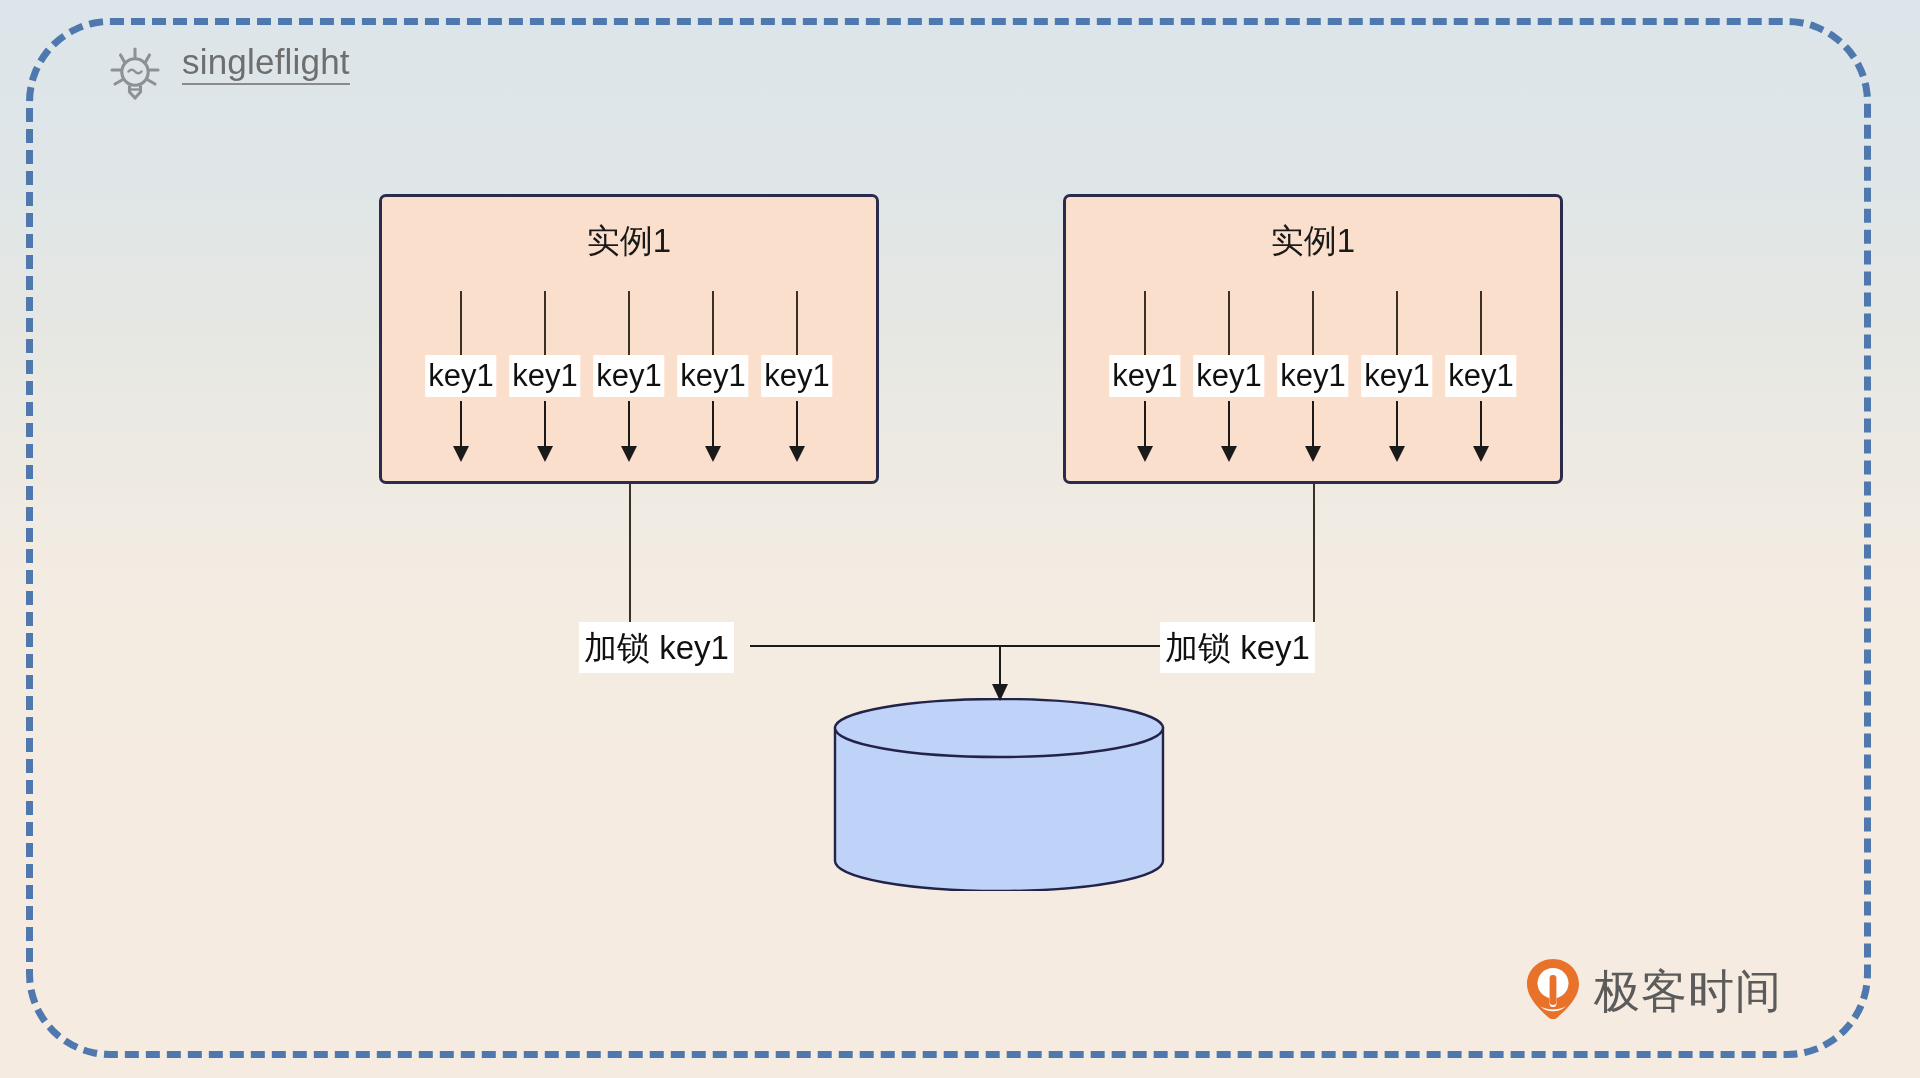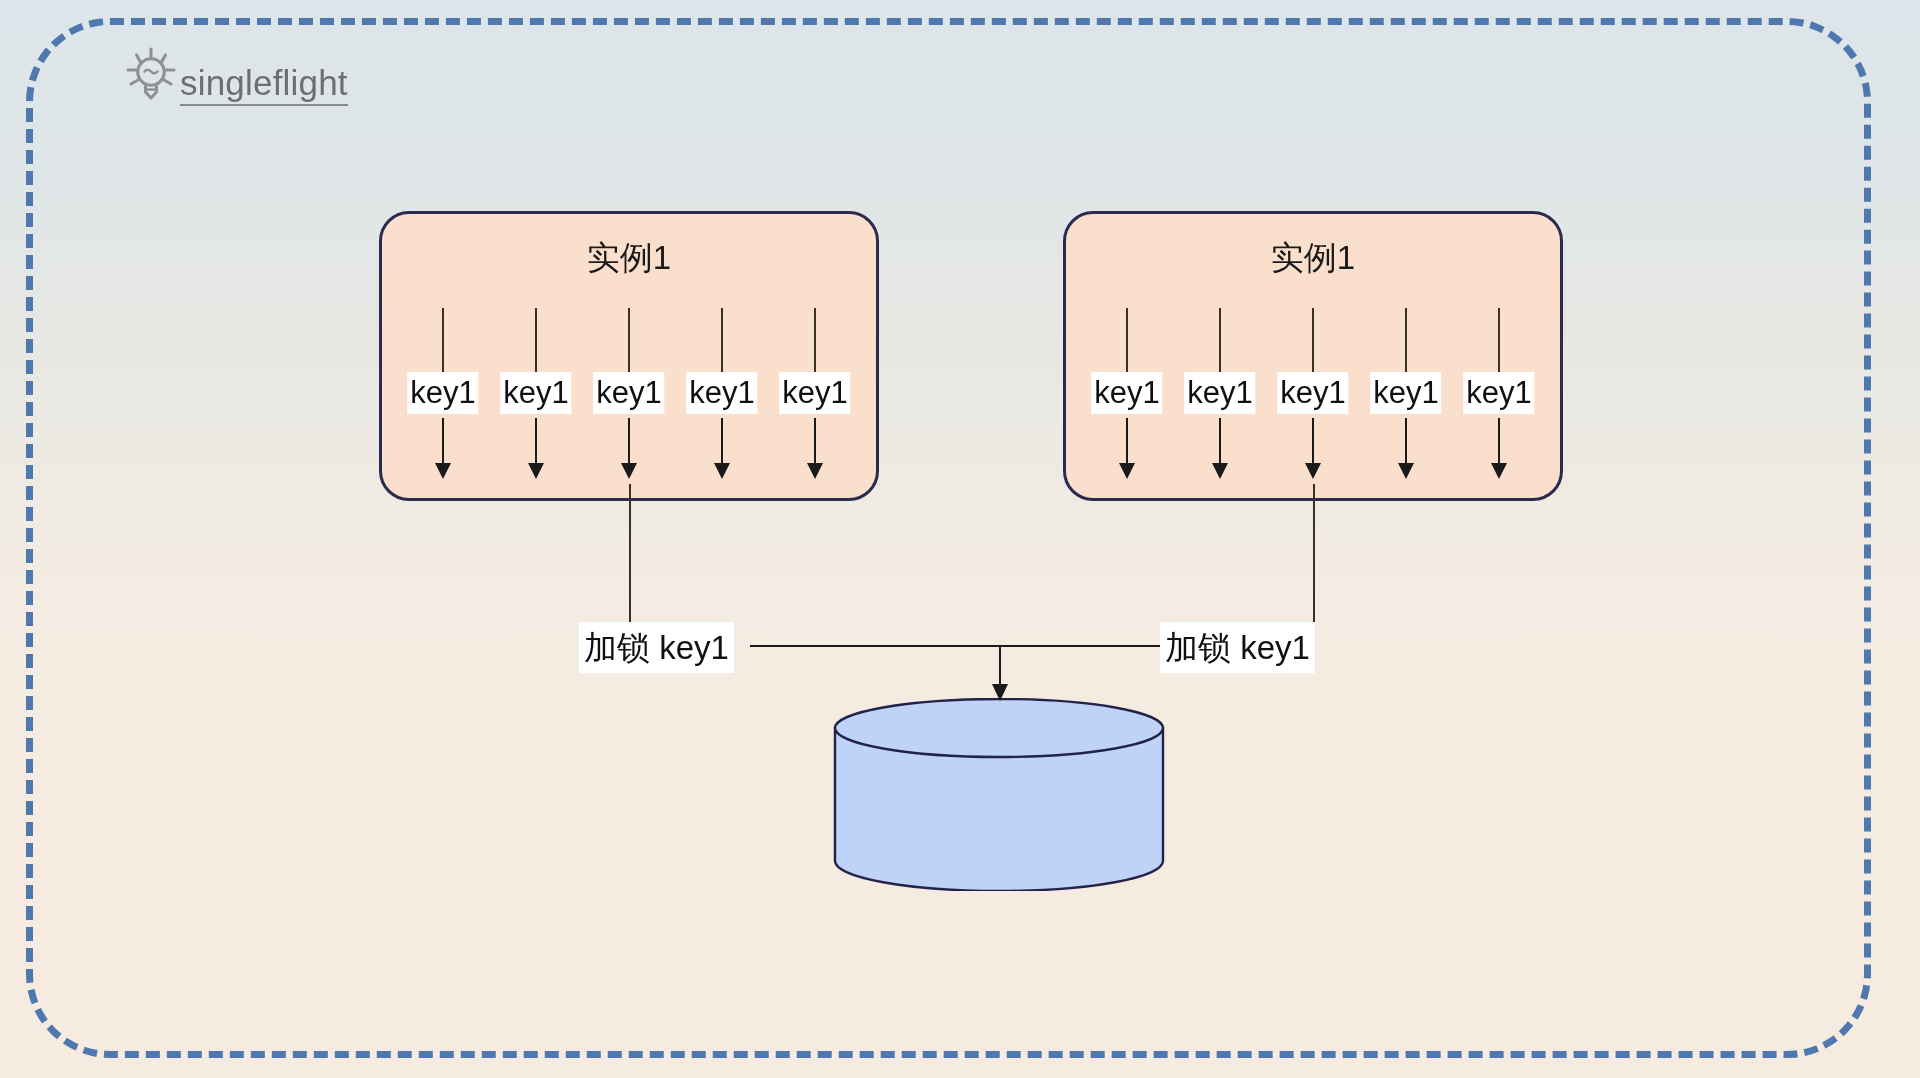--- a/index.html
+++ b/index.html
@@ -34,45 +34,46 @@
     height: 1040px;
     box-sizing: border-box;
     border: 7px dashed #4f79ae;
     border-radius: 84px;
     pointer-events: none;
   }
 
   
   #header {
     position: absolute;
-    left: 122px;
+    left: 106px;
     top: 44px;
     display: flex;
-    align-items: flex-end;
+    align-items: flex-start;
+    gap: 18px;
   }
   #bulb-icon { display: block; }
   #sf-label {
     font-size: 35px;
     color: #6e6e6e;
     letter-spacing: 0.2px;
     border-bottom: 2px solid #8a8a8a;
     padding-bottom: 4px;
     line-height: 1;
   }
 
   
   .instance-box {
     position: absolute;
     box-sizing: border-box;
     background: #fbdfcd;
     border: 3px solid #2b2b4e;
-    border-radius: 30px;
+    border-radius: 7px;
     width: 500px;
     height: 290px;
-    top: 211px;
+    top: 194px;
   }
   #instance-box-1 { left: 379px; }
   #instance-box-2 { left: 1063px; }
 
   .instance-title {
     position: absolute;
     top: 22px;
     left: 0;
     width: 100%;
     text-align: center;
@@ -84,21 +85,21 @@
   
   .lanes {
     position: absolute;
     left: 0;
     top: 94px;
     width: 100%;
     height: 190px;
     display: flex;
     justify-content: center;
     align-items: flex-end;
-    gap: 17px;
+    gap: 8px;
   }
   .lane {
     position: relative;
     width: 76px;
     height: 190px;
   }
   .lane .stem-top {
     position: absolute;
     left: 50%;
     top: 0;
@@ -339,14 +340,27 @@
   <div id="bus-arrow"></div>
 
   <div class="lock-label" id="lock-label-left">加锁 key1</div>
   <div class="lock-label" id="lock-label-right">加锁 key1</div>
 
   <svg id="redis-cylinder" viewBox="0 0 332 193">
     <path d="M2 30 L2 163 A164 30 0 0 0 330 163 L330 30 Z" fill="#bed3f7" stroke="#23234a" stroke-width="2.4"></path>
     <ellipse cx="166" cy="30" rx="164" ry="29" fill="#bed3f7" stroke="#23234a" stroke-width="2.4"></ellipse>
   </svg>
 
+  <div id="brand-logo">
+    <span>
+      <svg width="54" height="62" viewBox="0 0 54 62">
+        <path d="M27 1 C12.6 1 1 12.2 1 26 C1 40.2 14.5 52 22.2 59.2 C24.9 61.7 29.1 61.7 31.8 59.2 C39.5 52 53 40.2 53 26 C53 12.2 41.4 1 27 1 Z" fill="#e8722a"></path>
+        <path d="M27 10 C18.4 10 11.5 16.8 11.5 25.2 C11.5 33.6 18.4 40.4 27 40.4 C35.6 40.4 42.5 33.6 42.5 25.2 C42.5 16.8 35.6 10 27 10 Z" fill="#ffffff"></path>
+        <path d="M27 14.5 L27 45.5" stroke="#ffffff" stroke-width="7" stroke-linecap="round"></path>
+        <path d="M27 14.5 L27 45.5" stroke="#e8722a" stroke-width="0"></path>
+        <rect x="23.6" y="17" width="6.8" height="30" rx="3.2" fill="#e8722a"></rect>
+        <path d="M14 48 C20 55 34 55 40 48 C34 52.5 20 52.5 14 48 Z" fill="#ffffff"></path>
+      </svg>
+    </span>
+    <span id="brand-text">极客时间</span>
+  </div>
 
 </div>
 
 </body></html>

